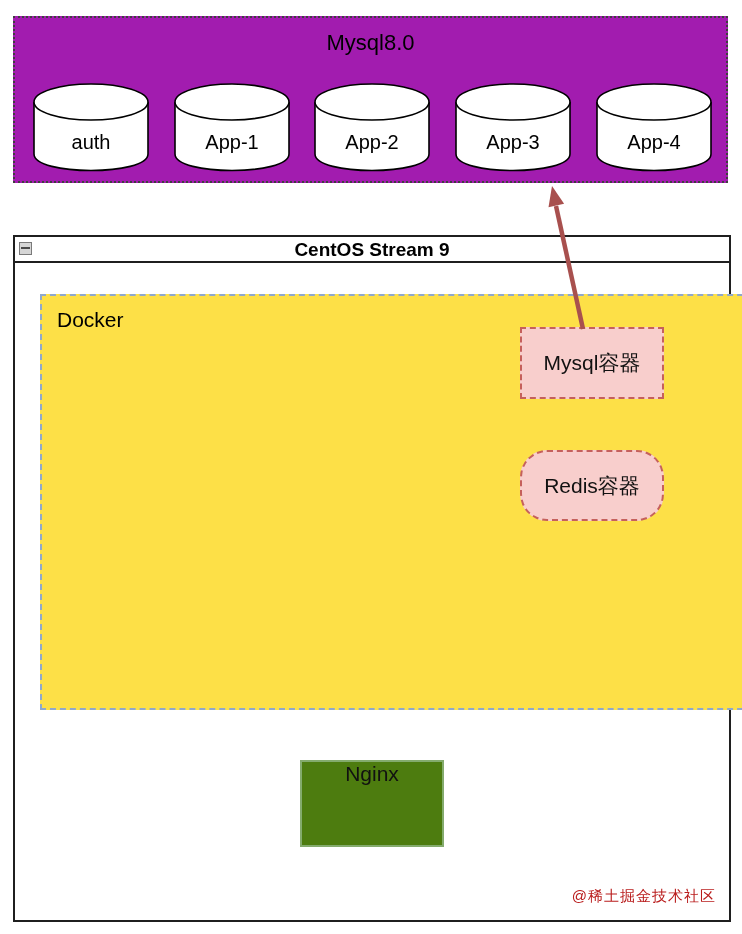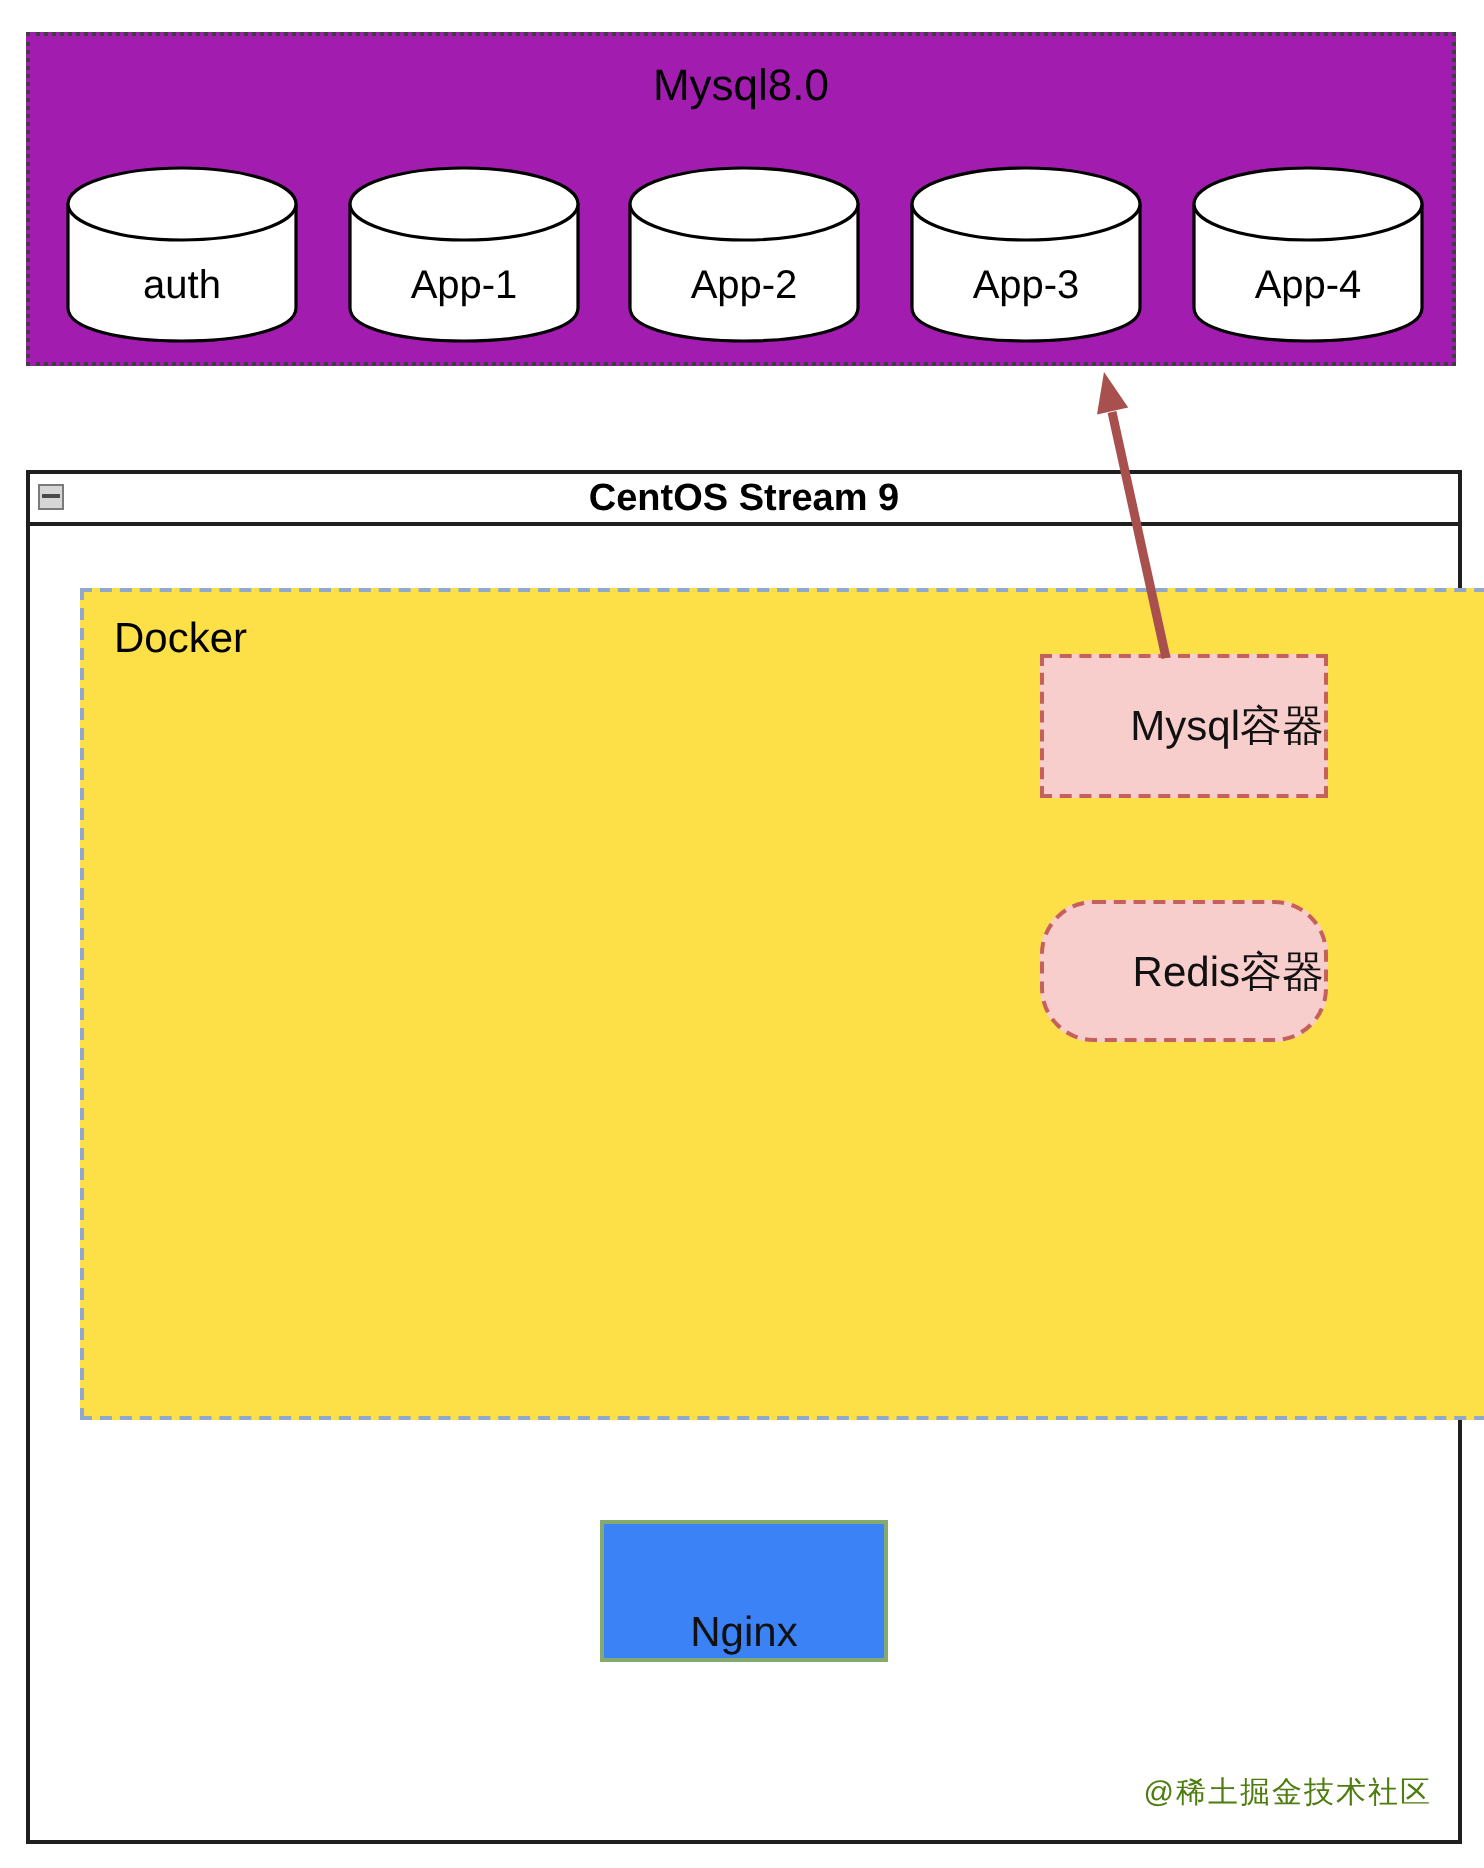--- a/index.html
+++ b/index.html
@@ -101,56 +101,56 @@
   }
 
   
   .container-box {
     position: absolute;
     width: 144px;
     background: #f8cecc;
     border: 2px dashed #c5605c;
     display: flex;
     align-items: center;
-    justify-content: flex-end;
+    justify-content: center;
     font-size: 21px;
     color: #111111;
   }
   .container-mysql { left: 520px; top: 327px; height: 72px; }
   .container-redis { left: 520px; top: 450px; height: 71px; border-radius: 27px; }
 
   
   .nginx-box {
     position: absolute;
     left: 300px; top: 760px;
-    width: 144px; height: 71px;
-    background: #3b82f6;
+    width: 144px; height: 87px;
+    background: #4d7c0f;
     border: 2px solid #84ab6d;
     display: flex;
-    align-items: flex-end;
+    align-items: flex-start;
     justify-content: center;
     font-size: 21px;
     color: #111111;
   }
 
   
   .arrow-layer {
     position: absolute;
     left: 0; top: 0;
     width: 742px; height: 934px;
     pointer-events: none;
     z-index: 10;
   }
 
   
   .watermark {
     position: absolute;
     right: 26px; top: 887px;
     font-size: 15px;
-    color: #4d7c0f;
+    color: #b91c1c;
     letter-spacing: 1px;
   }
 </style>
 </head>
 <body>
 
 <div class="canvas">
 
   <div class="mysql-group">
     <div class="mysql-group-title">Mysql8.0</div>

